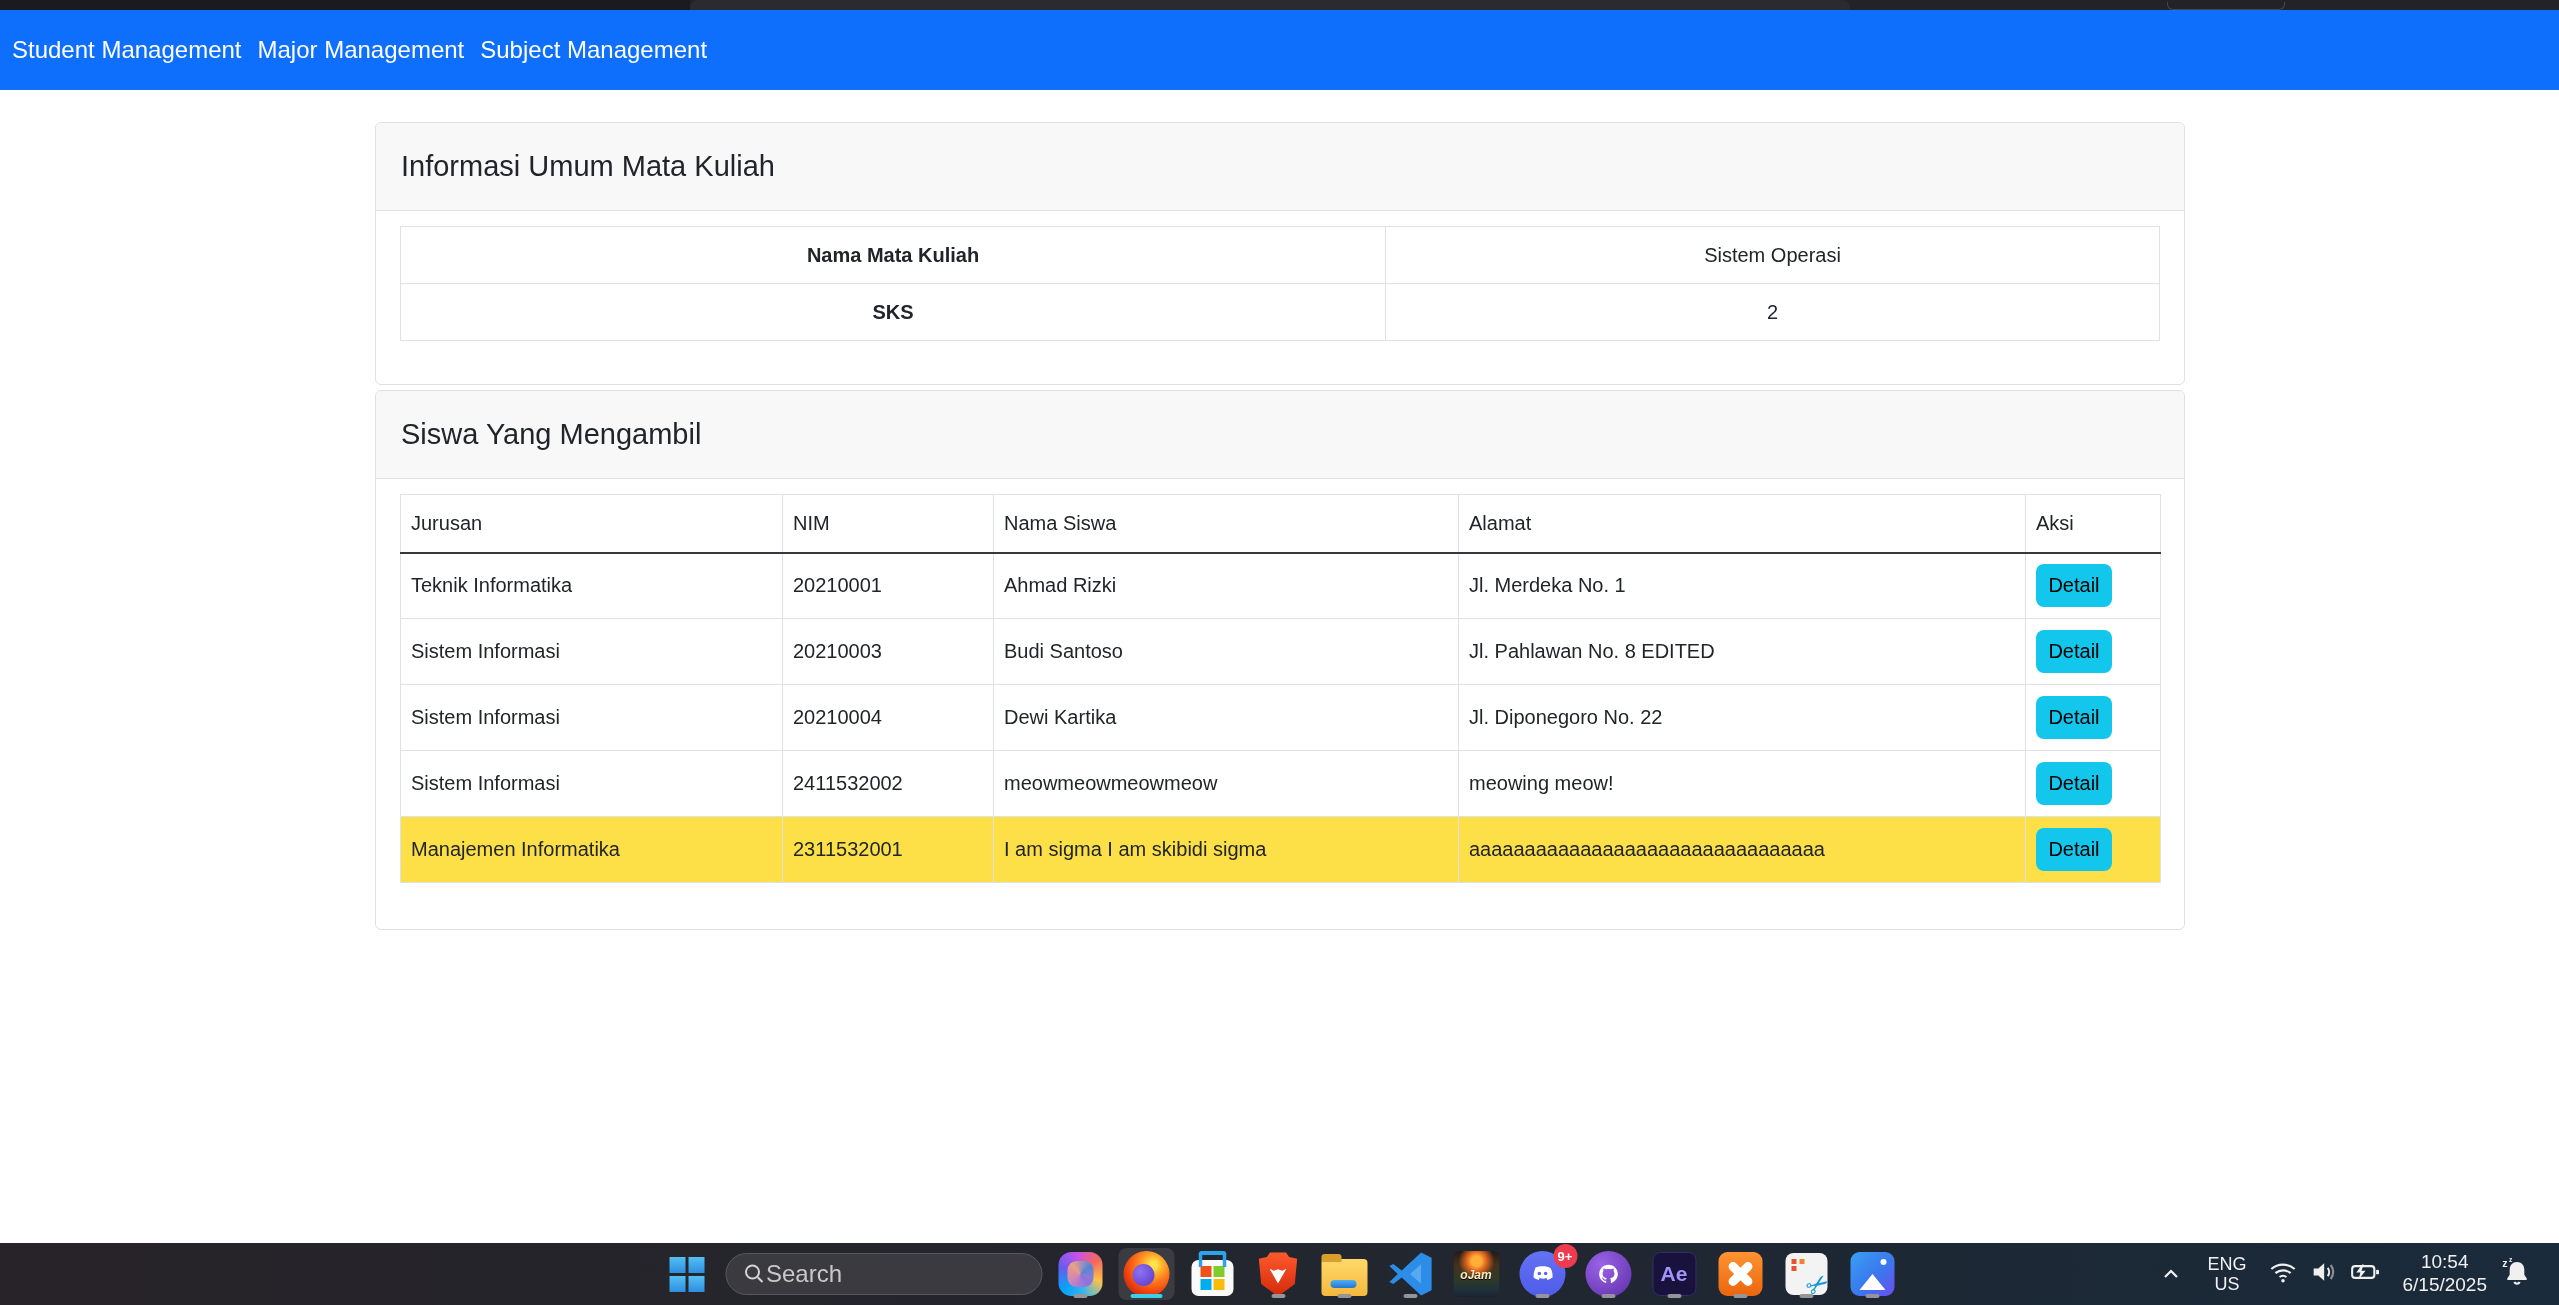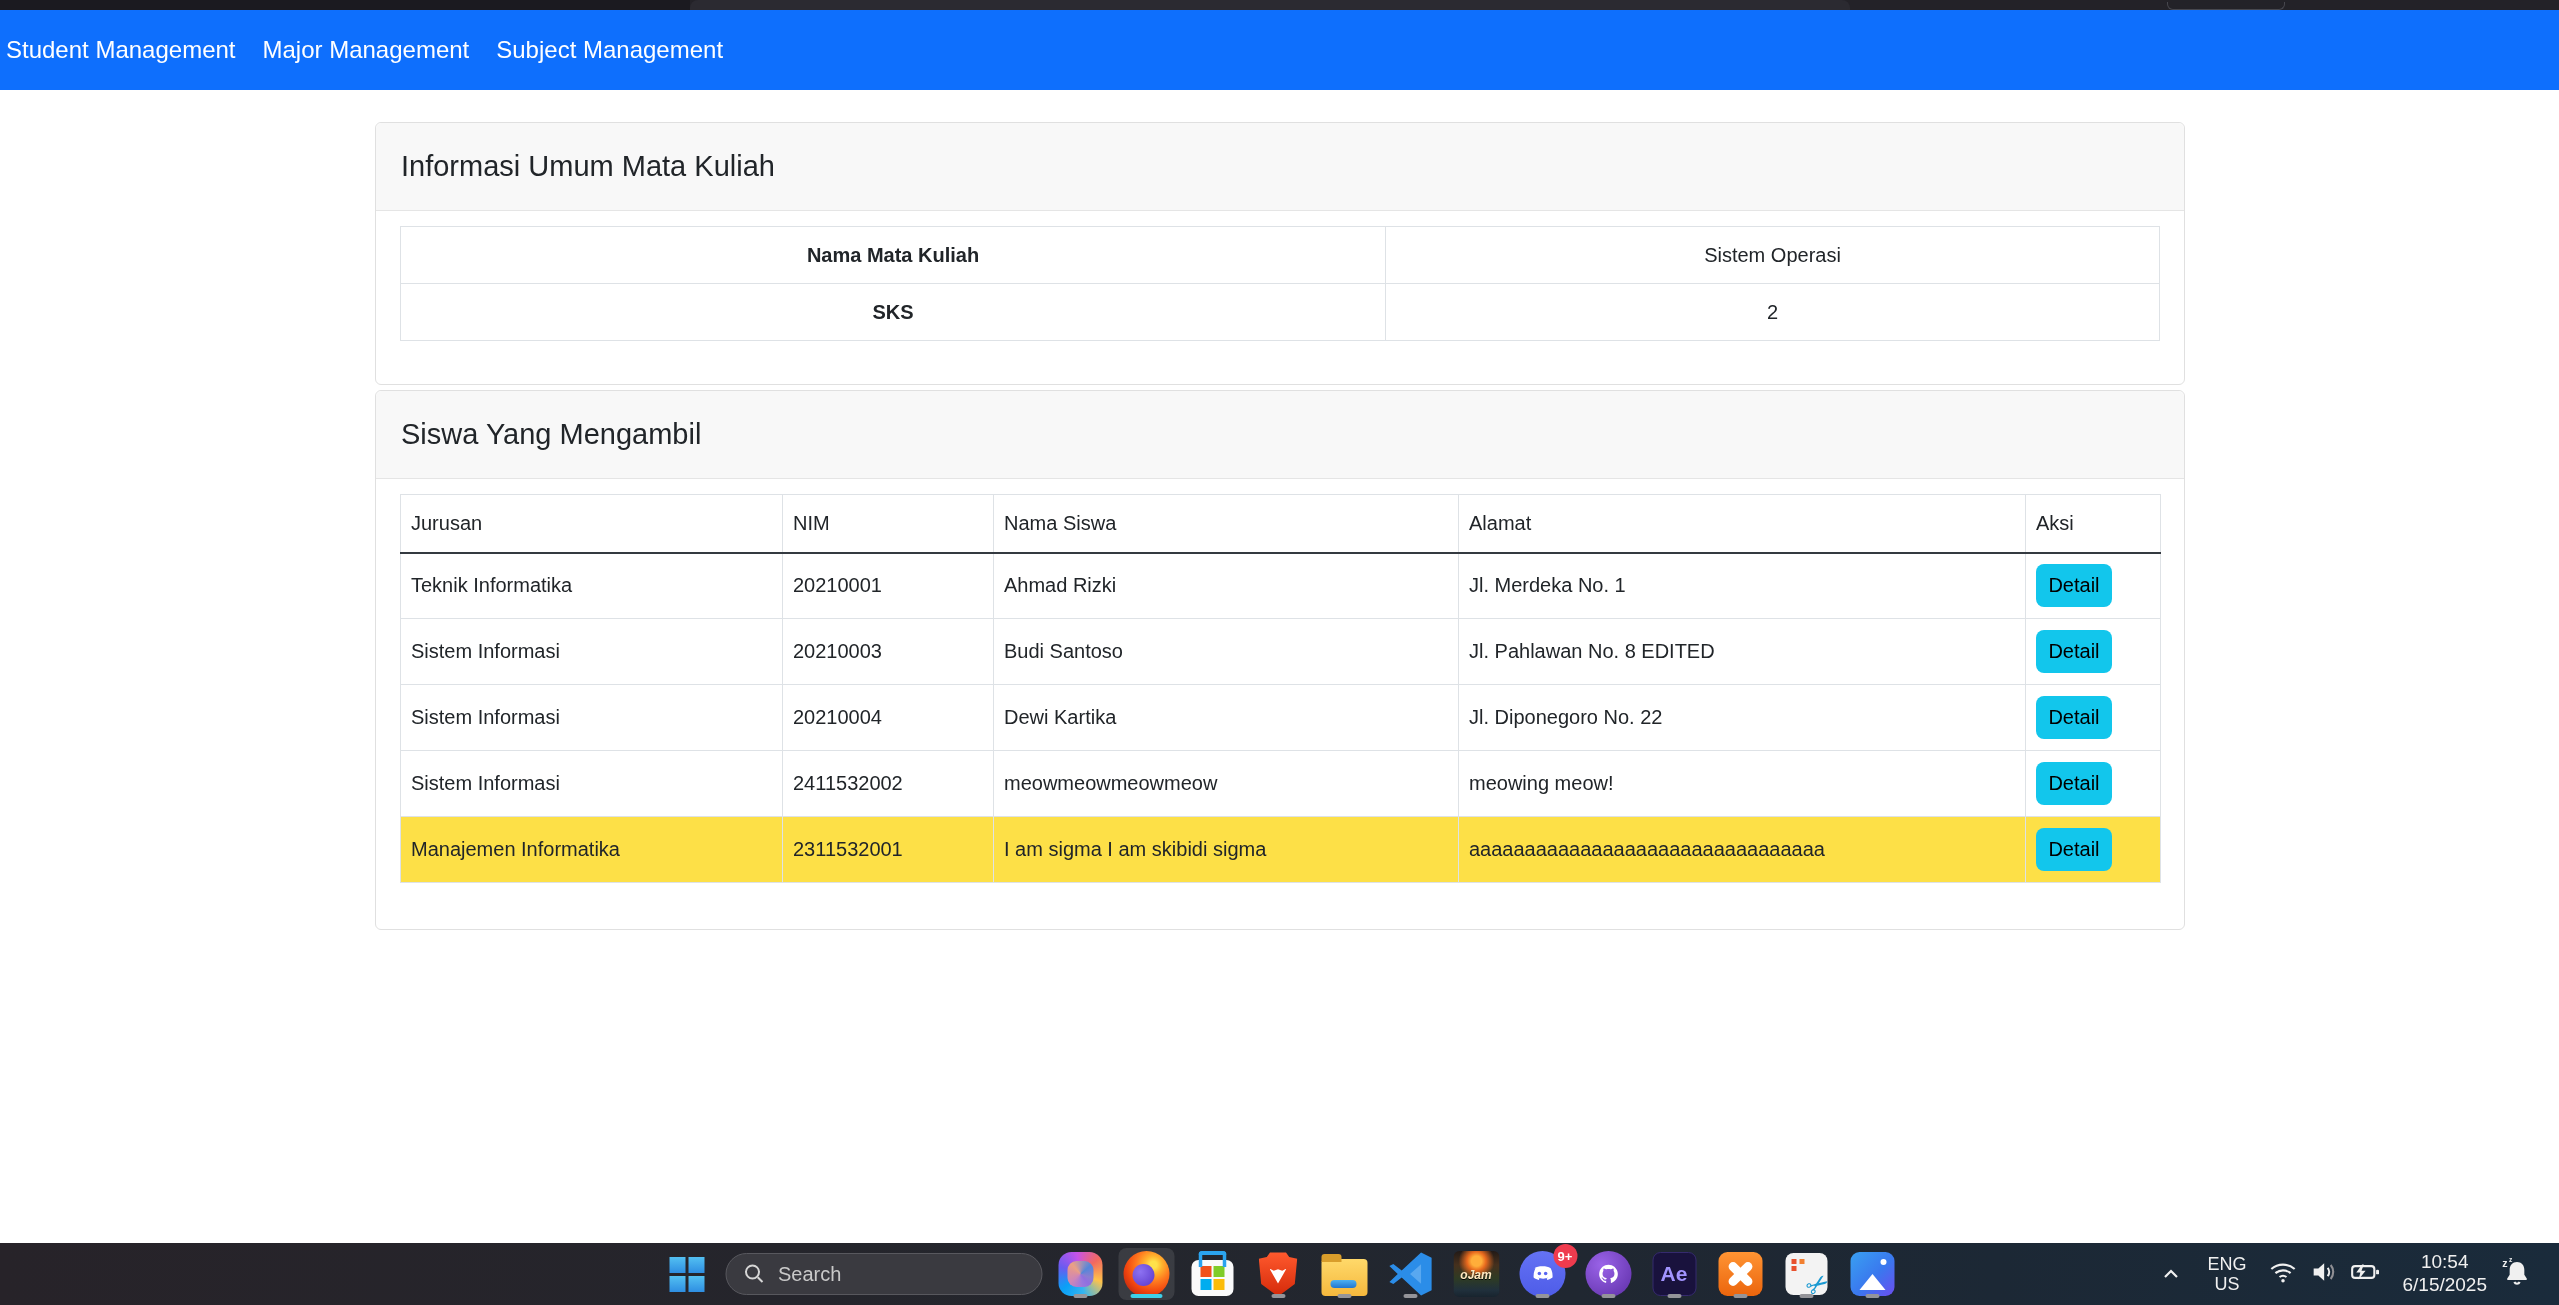--- a/index.html
+++ b/index.html
@@ -7,21 +7,21 @@
               font-family:"Liberation Sans", sans-serif; }
 
   
   .strip { position:absolute; top:0; left:0; width:2559px; height:10px; background:#232228; z-index:5; }
   .strip-left { position:absolute; left:0; top:0; width:690px; height:10px; background:#1b1a20; }
   .strip-tab  { position:absolute; left:690px; top:0; width:1160px; height:10px; background:#2b2a31; border-radius:8px 8px 0 0; }
   .strip-pill { position:absolute; left:2167px; top:2px; width:118px; height:8px; border:1px solid #47474e; border-top:none; border-radius:0 0 6px 6px; }
 
   
   .navbar { position:absolute; top:10px; left:0; width:2559px; height:80px; background:#0e6ffd;
-            display:flex; align-items:center; padding-left:6px; gap:27px; z-index:4; }
+            display:flex; align-items:center; padding-left:12px; gap:16px; z-index:4; }
   .nav-link { color:#fff; font-size:24px; text-decoration:none; cursor:pointer; }
 
   
   .card { position:absolute; left:375px; width:1810px; background:#fff;
           border:1px solid #e0e0e0; border-radius:6px; }
   .card-course   { top:122px; height:263px; }
   .card-students { top:390px; height:540px; }
   .card-header { height:88px; background:#f8f8f8; border-bottom:1px solid #e5e5e5;
                  border-radius:6px 6px 0 0; display:flex; align-items:center;
                  padding-left:25px; font-size:29px; color:#212529; }
@@ -50,21 +50,21 @@
             border:none; display:flex; align-items:center; justify-content:center; cursor:pointer; flex:0 0 auto; }
   .tb-btn.active { background:rgba(255,255,255,.10); }
   .tb-btn.running::after { content:""; position:absolute; bottom:2px; left:50%; transform:translateX(-50%);
             width:14px; height:4px; border-radius:2px; background:#949499; }
   .tb-btn.active.running::after { width:32px; background:#3ecfe8; }
 
   .win-logo { display:grid; grid-template-columns:16px 16px; grid-template-rows:16px 16px; gap:3px; }
   .win-logo i { background:linear-gradient(180deg,#53c0f2,#2e8ee2); }
 
   .search-pill { width:317px; height:42px; border-radius:21px; background:#3a3a40; border:1px solid #58585e;
-                 display:flex; align-items:center; gap:12px; padding:0 16px; color:#c9c9c9; font-size:20px;
+                 display:flex; align-items:center; gap:0; padding:0 16px; color:#c9c9c9; font-size:24px;
                  cursor:text; flex:0 0 auto; }
 
   .ic { display:block; position:relative; font-style:normal; }
   .ic-copilot { width:44px; height:44px; border-radius:13px;
       background:conic-gradient(from 230deg,#0aa0f7,#6a5bf0,#c653e8,#f2695f,#ffc24a,#35b5f0,#0aa0f7); }
   .ic-copilot::after { content:""; position:absolute; inset:9px; border-radius:9px;
       background:conic-gradient(from 50deg,#2e8df7,#8d5cf0,#ff7fa8,#ffb36b,#2e8df7); opacity:.8; }
 
   .ic-firefox { width:46px; height:46px; border-radius:50%;
       background:radial-gradient(circle at 65% 30%, #ffe14a 0 8%, #ffb32e 20%, #ff7b1f 38%, #f1440e 62%, #c22a10 82%, #9e1f12 100%); }

